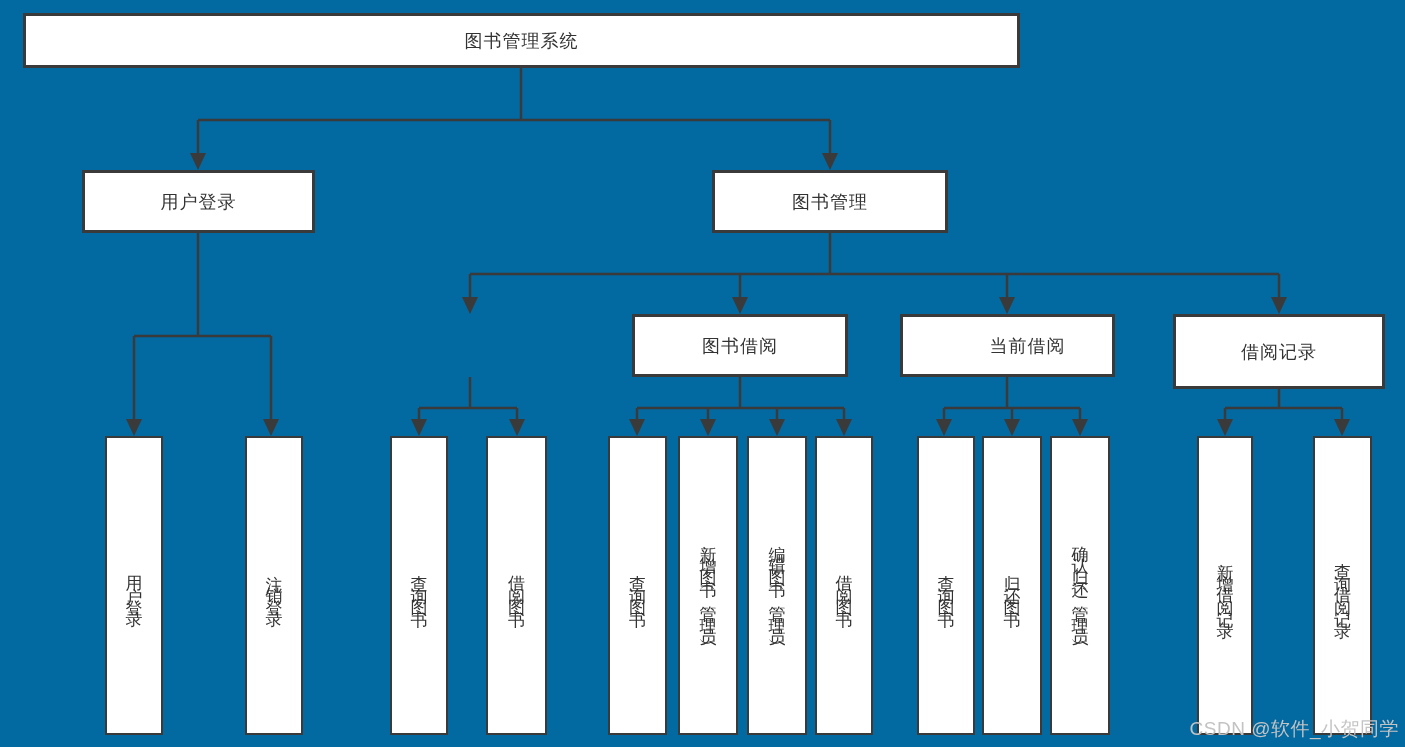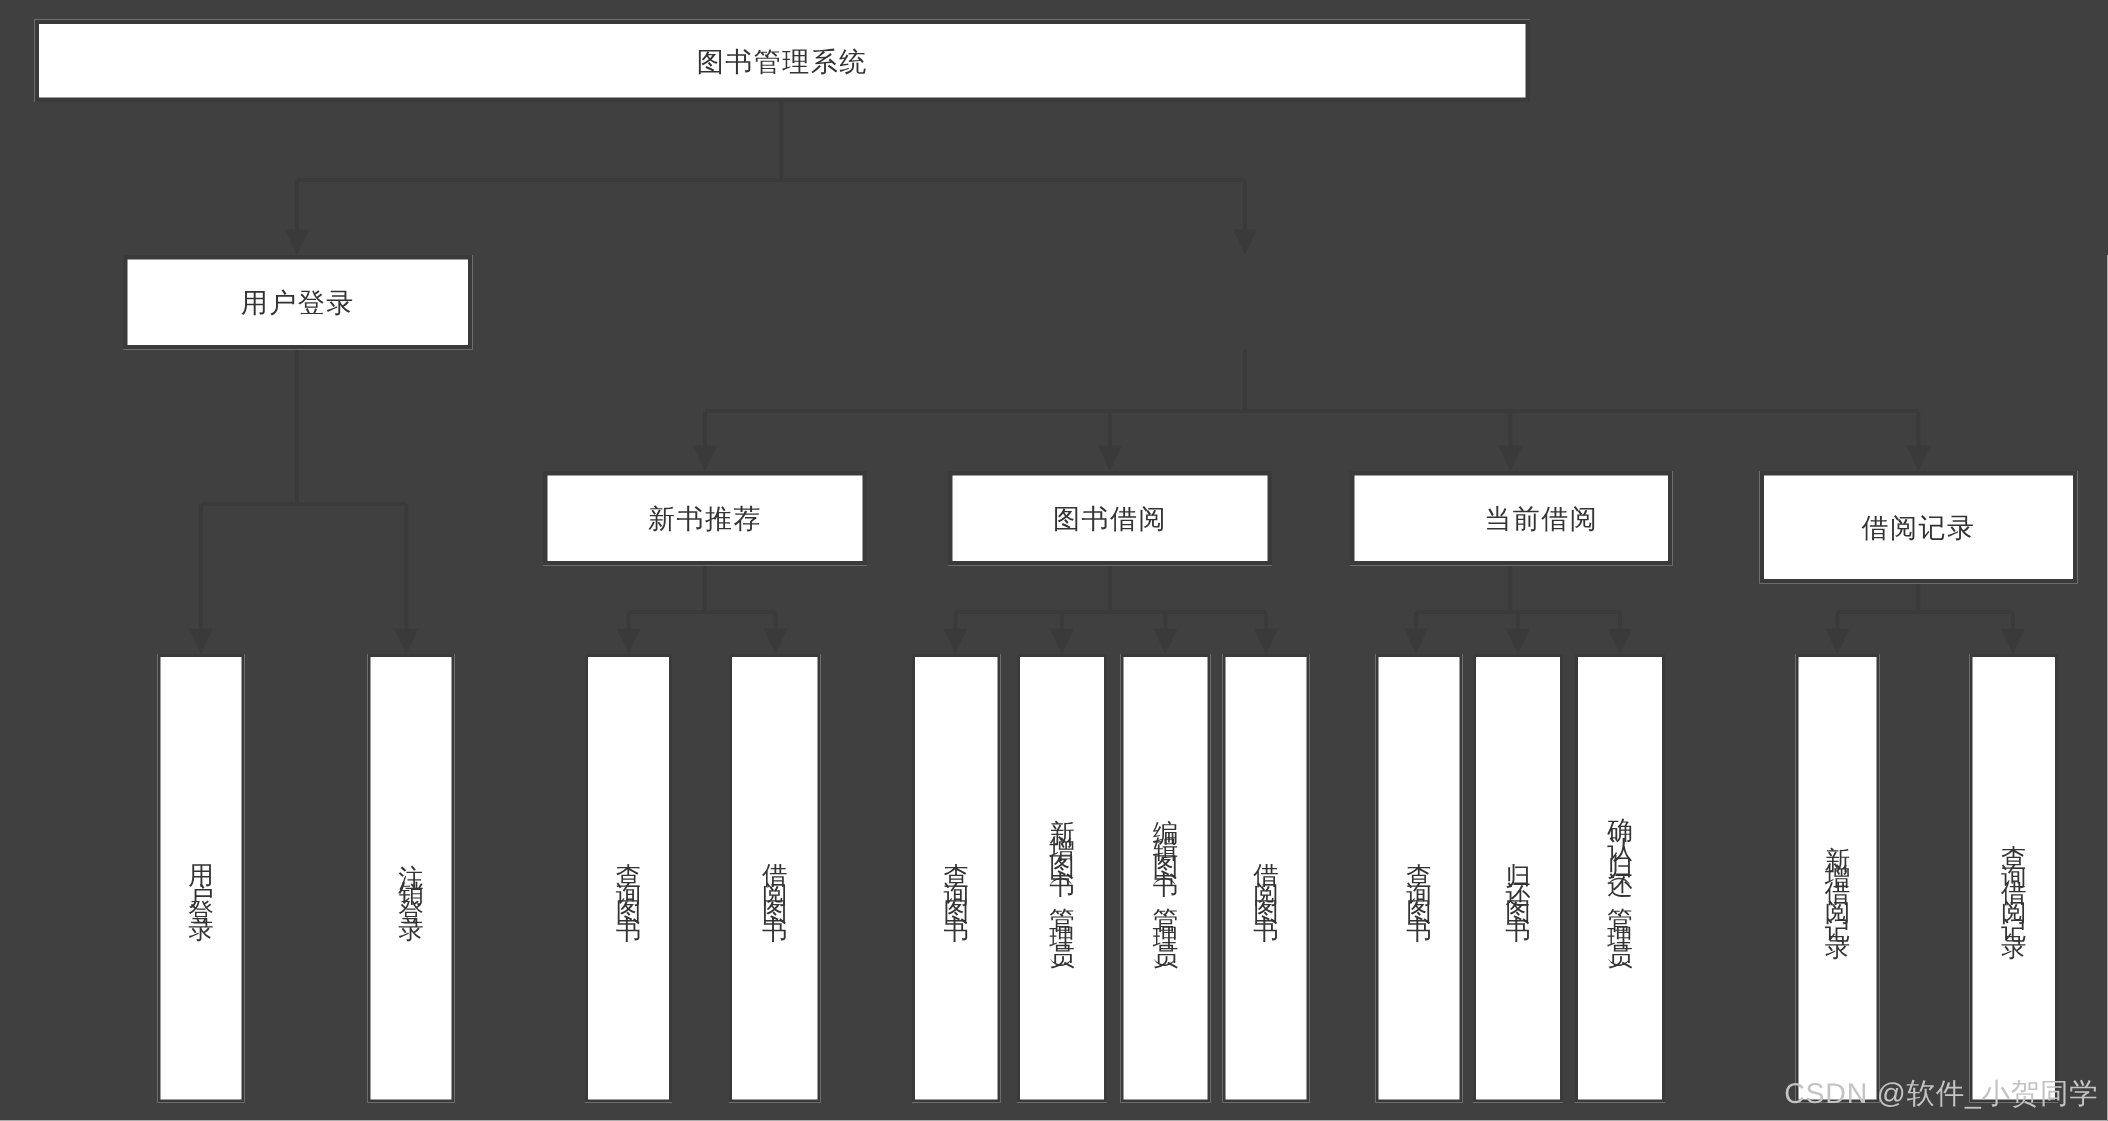--- a/index.html
+++ b/index.html
@@ -1,21 +1,21 @@
 <!DOCTYPE html>
 <html><head>
 <meta charset="utf-8">
 <style>
   html, body { margin: 0; padding: 0; background: #ffffff; }
   body { font-family: "Liberation Sans", "DejaVu Sans", sans-serif; }
   #canvas {
     position: relative;
     width: 1405px;
     height: 747px;
-    background: #404040;
+    background: #0369a1;
     overflow: hidden;
   }
   #edges {
     position: absolute;
     left: 0; top: 0;
     width: 1405px; height: 747px;
     pointer-events: none;
   }
   .node {
     position: absolute;
@@ -158,24 +158,24 @@
     </g>
   </svg>
 
   <div class="node" id="n-root">
     <span class="hlabel">图书管理系统</span>
   </div>
 
   <div class="node" id="n-login">
     <span class="hlabel">用户登录</span>
   </div>
-
-  <div class="node" id="n-rec">
-    <span class="hlabel">新书推荐</span>
-  </div>
+  <div class="node" id="n-mgmt">
+    <span class="hlabel">图书管理</span>
+  </div>
+
   <div class="node" id="n-borrow">
     <span class="hlabel">图书借阅</span>
   </div>
   <div class="node" id="n-cur">
     <span class="hlabel">当前借阅</span>
   </div>
   <div class="node" id="n-hist">
     <span class="hlabel">借阅记录</span>
   </div>
 

